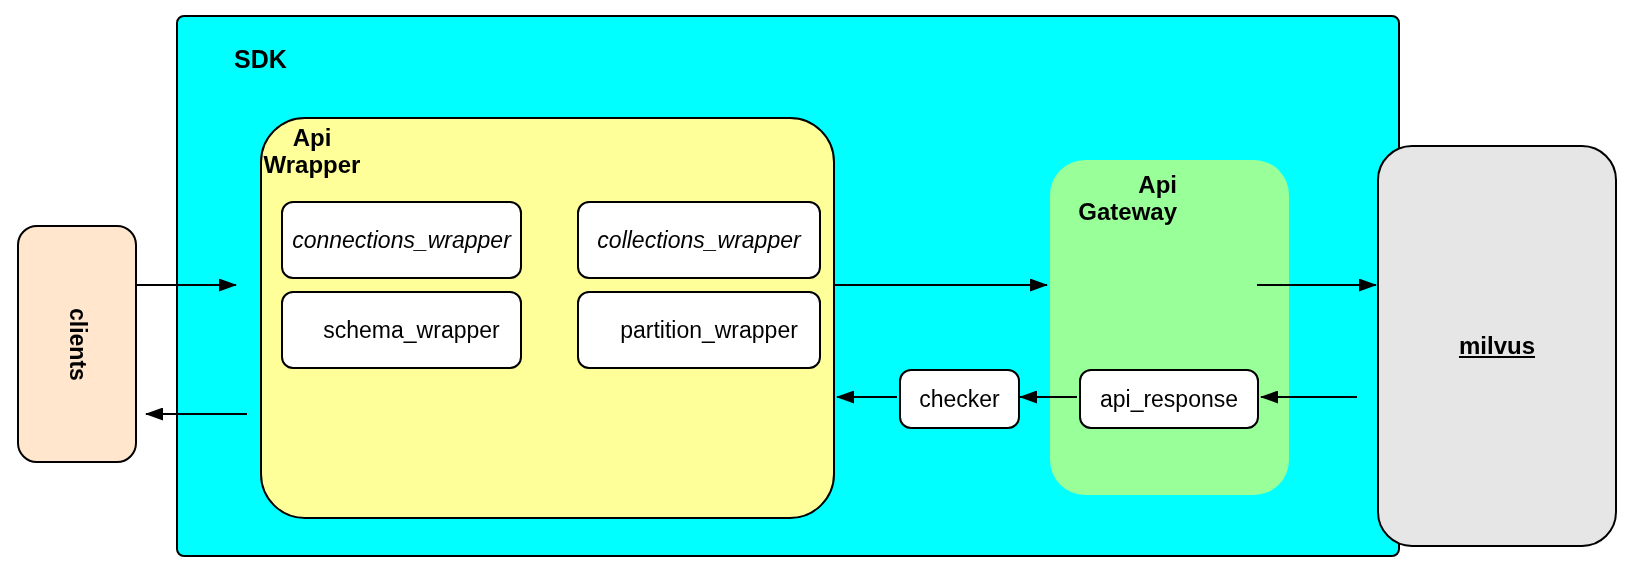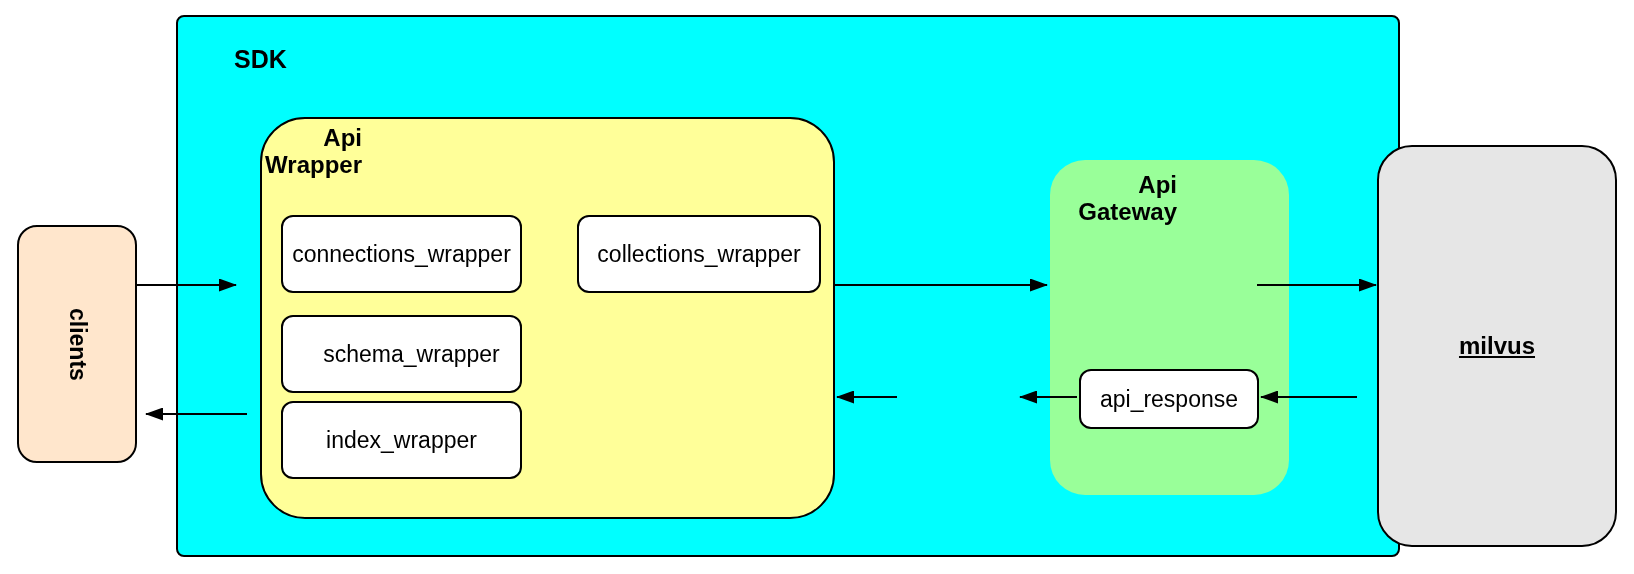--- a/index.html
+++ b/index.html
@@ -57,25 +57,25 @@
     border-radius: 8px;
   }
   .sdk-label { left: 56px; top: 28px; font-size: 25px; }
 
   
   .wrapper {
     left: 82px; top: 100px; width: 575px; height: 402px;
     background: var(--wrapper-fill, #FFFF99);
     border-radius: 45px;
   }
-  .wrapper-label { left: 0px; top: 6px; width: 100px; text-align: right; }
+  .wrapper-label { left: 0px; top: 6px; width: 100px; }
   .col1 { left: 19px;  width: 241px; }
   .col2 { left: 315px; width: 244px; }
-  .row1 { top: 96px;  height: 78px; }
-  .row2 { top: 196px; height: 78px; padding-left: 20px; }
+  .row1 { top: 82px;  height: 78px; font-style: italic; }
+  .row2 { top: 172px; height: 78px; padding-left: 20px; }
   .row3 { top: 282px; height: 78px; }
 
   
   .checker { left: 721px; top: 352px; width: 121px; height: 60px; }
 
   
   .gateway {
     position: absolute;
     left: 872px; top: 143px; width: 239px; height: 335px;
     background: var(--gateway-fill, #99FF99);
@@ -115,23 +115,24 @@
   </div>
 
   <div class="shape sdk">
     <div class="container-label sdk-label">SDK</div>
 
     <div class="shape wrapper">
       <div class="container-label wrapper-label">Api Wrapper</div>
       <div class="node col1 row1">connections_wrapper</div>
       <div class="node col2 row1">collections_wrapper</div>
       <div class="node col1 row2">schema_wrapper</div>
-      <div class="node col1 row3">index_wrapper</div>
+      <div class="node col2 row2">partition_wrapper</div>
     </div>
 
+    <div class="node checker">checker</div>
 
     <div class="gateway">
       <div class="container-label gateway-label">Api Gateway</div>
       <div class="node gw-response">api_response</div>
     </div>
   </div>
 
   <div class="shape milvus">
     <span>milvus</span>
   </div>

